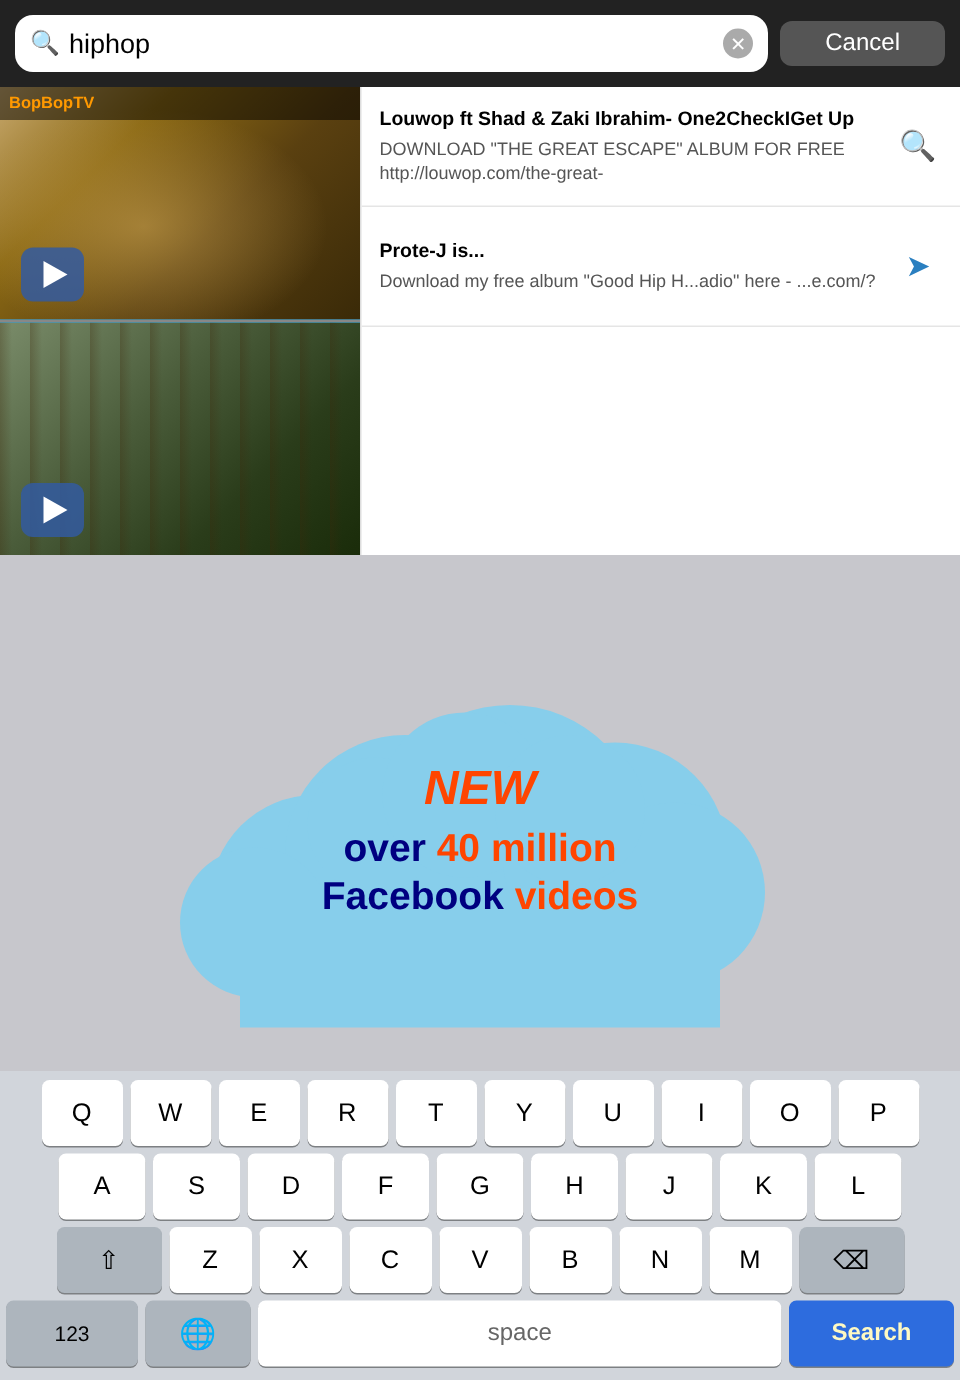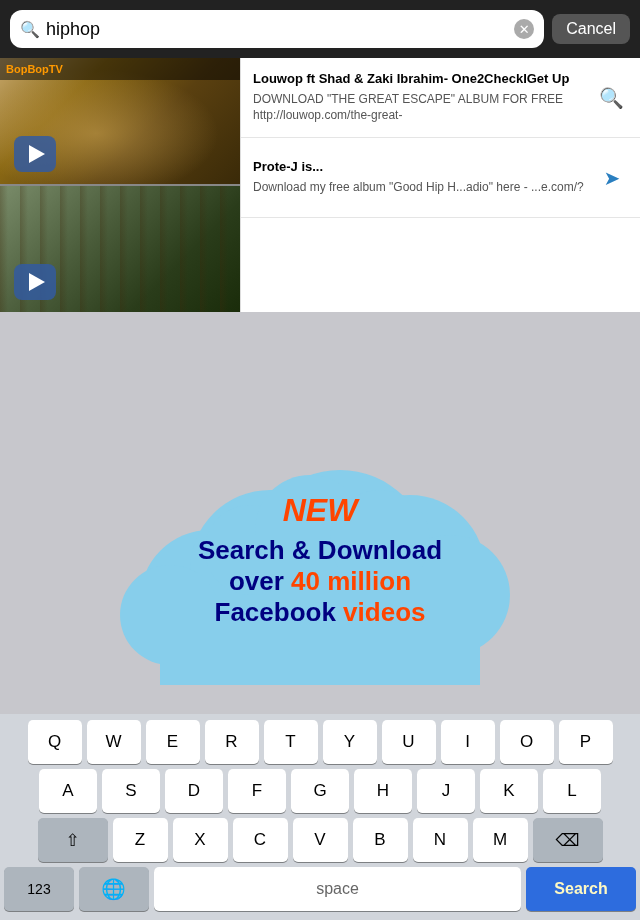--- a/index.html
+++ b/index.html
@@ -56,29 +56,29 @@
       justify-content: center;
       cursor: pointer;
     }
     .cancel-btn {
       background: #555;
       border: none;
       border-radius: 8px;
       color: white;
       font-size: 16px;
       font-weight: 500;
-      padding: 6px 14px;
+      padding: 6px 30px;
       cursor: pointer;
       white-space: nowrap;
     }
 
     
     .results-area {
       display: flex;
-      height: 254px;
+      height: 312px;
       background: #0ea5e9;
     }
 
     
     .thumbnails-col {
       width: 240px;
       display: flex;
       flex-direction: column;
     }
     .thumb-item {
@@ -283,21 +283,21 @@
       background: #adb5bd;
       color: #000;
     }
     .key-shift {
       width: 70px;
     }
     .key-delete {
       width: 70px;
     }
     .key-123 {
-      width: 70px;
+      width: 88px;
       font-size: 14px;
     }
     .key-globe {
       width: 70px;
       font-size: 20px;
     }
     .key-space {
       flex: 1;
       background: white;
       font-size: 16px;
@@ -384,23 +384,20 @@
         <circle cx="60" cy="195" r="50" fill="#87CEEB"></circle>
         <rect x="50" y="175" width="320" height="90" fill="#87CEEB"></rect>
 
         <circle cx="140" cy="130" r="45" fill="#87CEEB"></circle>
         <circle cx="200" cy="110" r="55" fill="#87CEEB"></circle>
         <circle cx="270" cy="120" r="50" fill="#87CEEB"></circle>
       </g>
     </svg>
     <div class="cloud-text">
       <span class="cloud-new">NEW</span>
-      <span class="cloud-line1">
-        <span>Search &amp; Download</span>
-      </span>
       <span class="cloud-line2">
         <span>over </span><span class="cloud-highlight">40 million</span>
       </span>
       <span class="cloud-line1">
         <span>Facebook </span><span class="cloud-highlight">videos</span>
       </span>
     </div>
   </div>
 </div>
 

